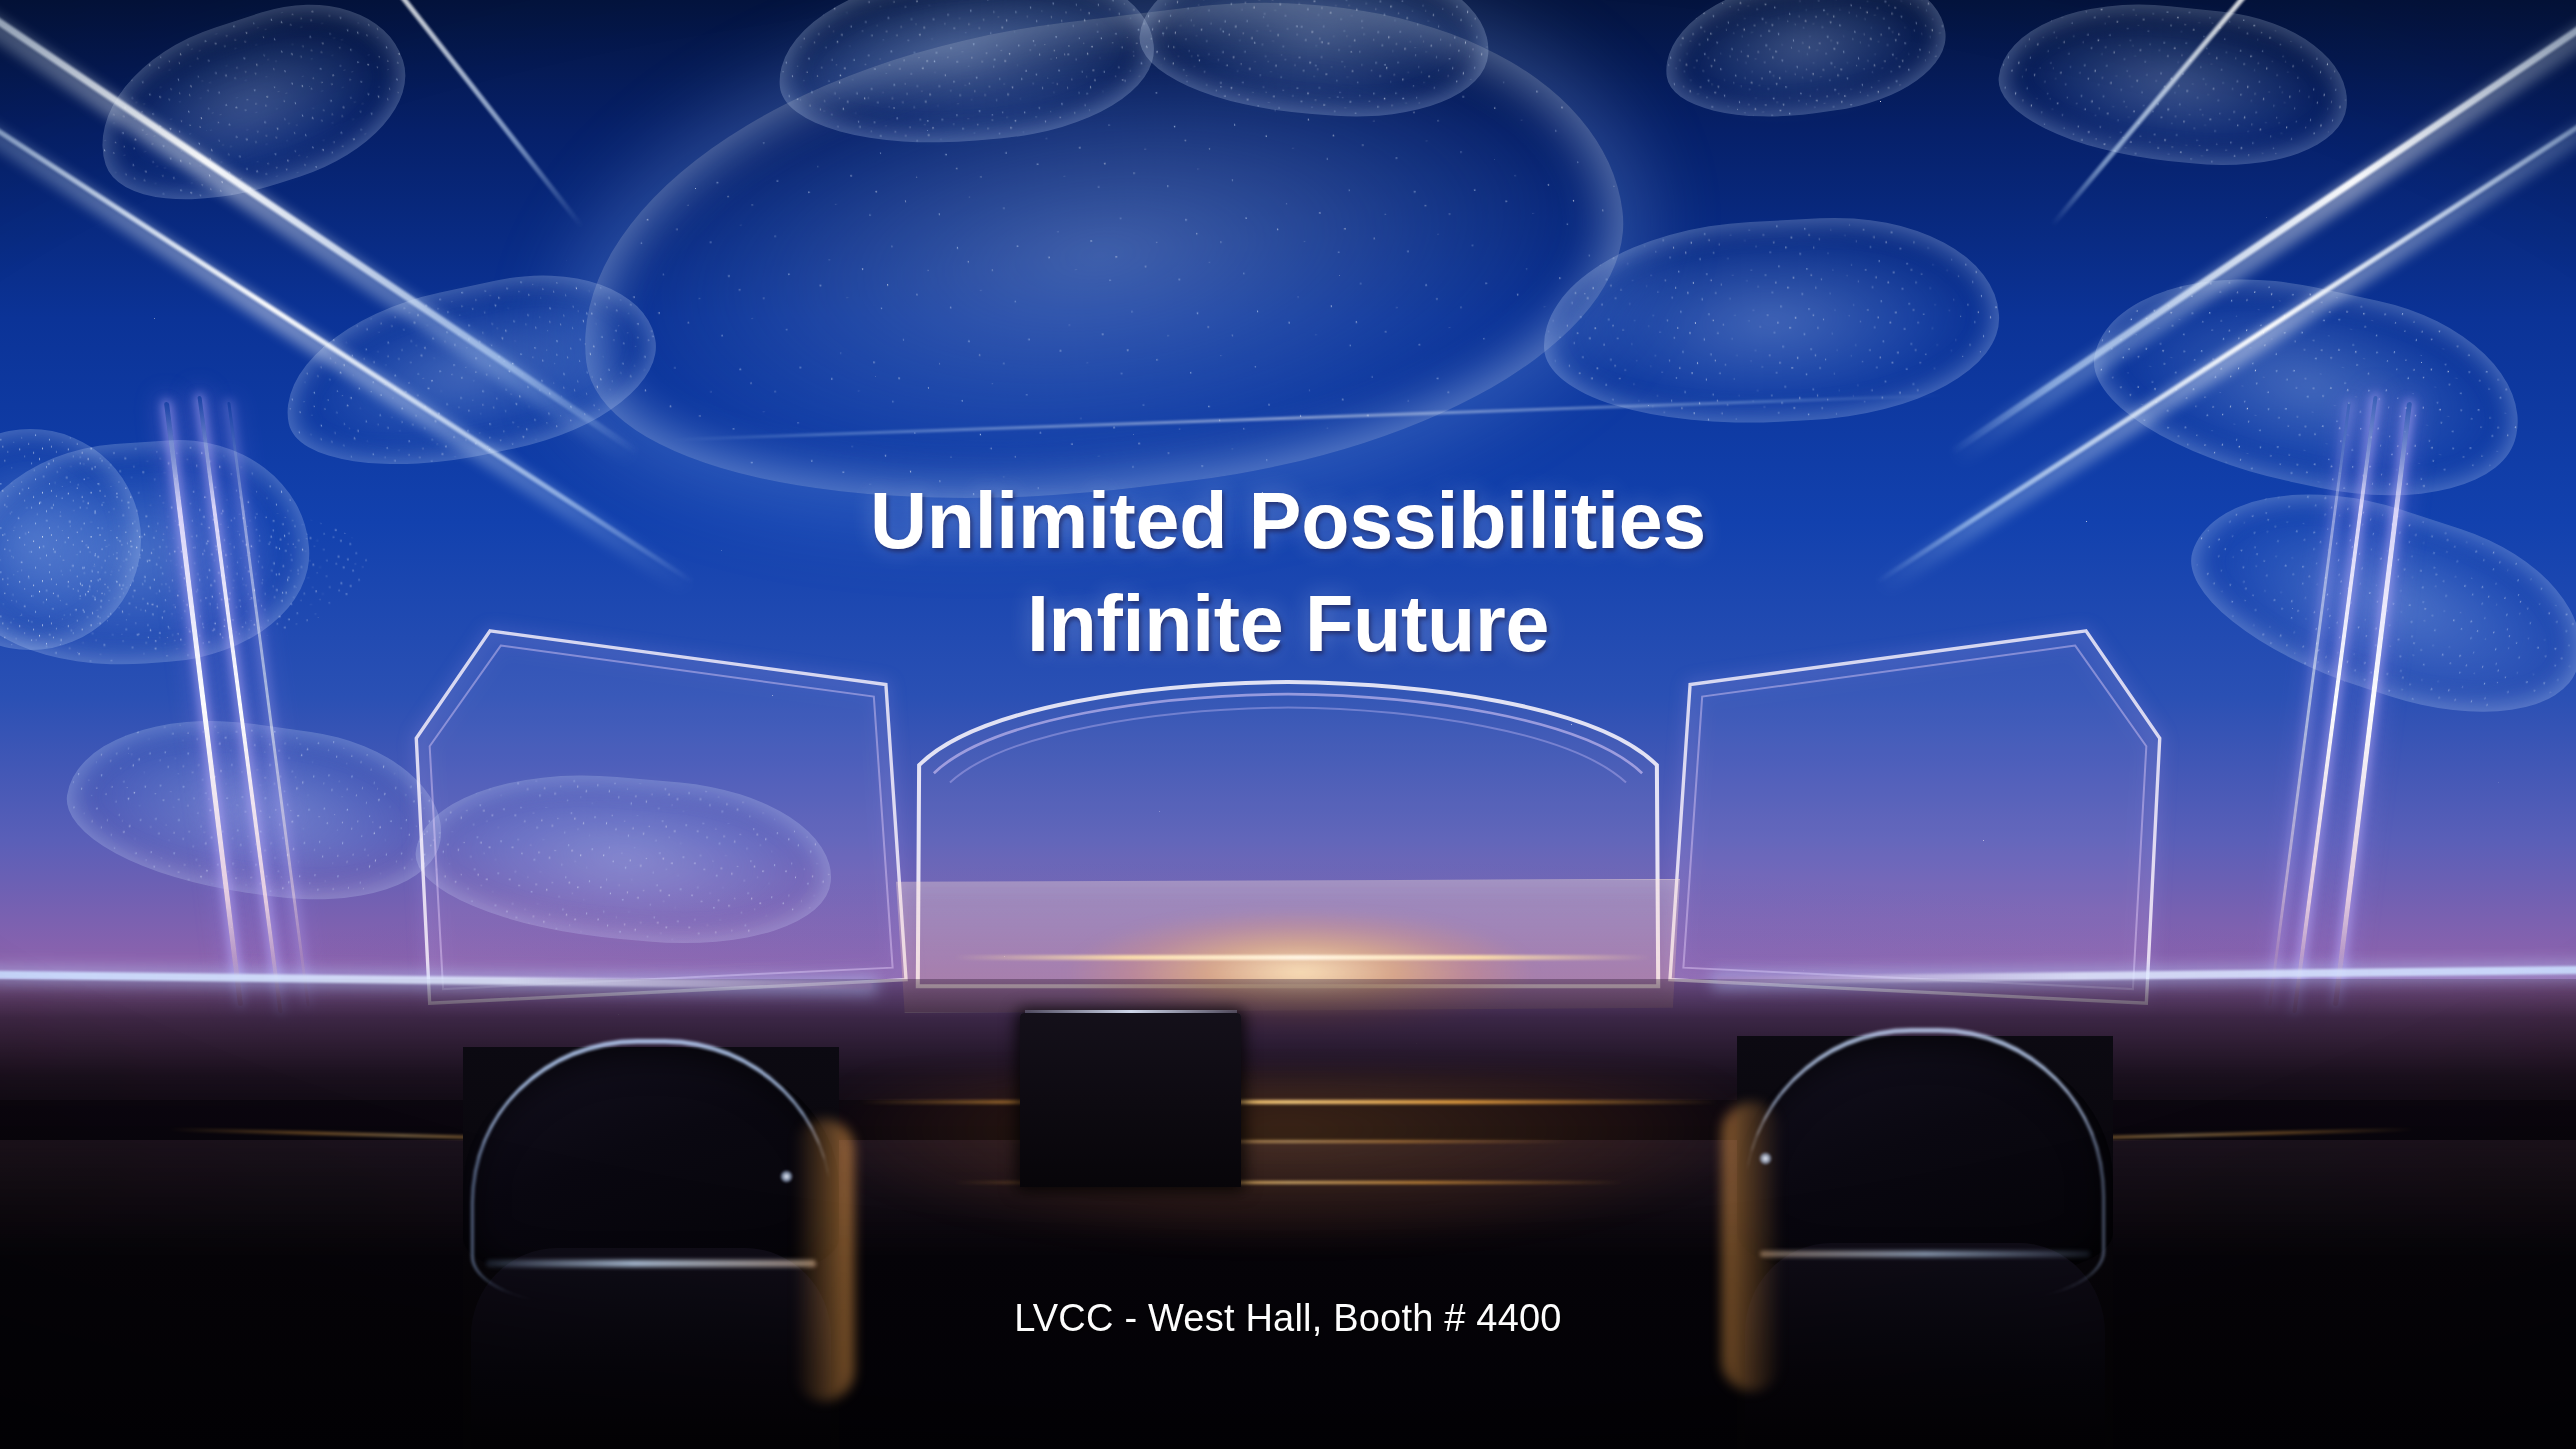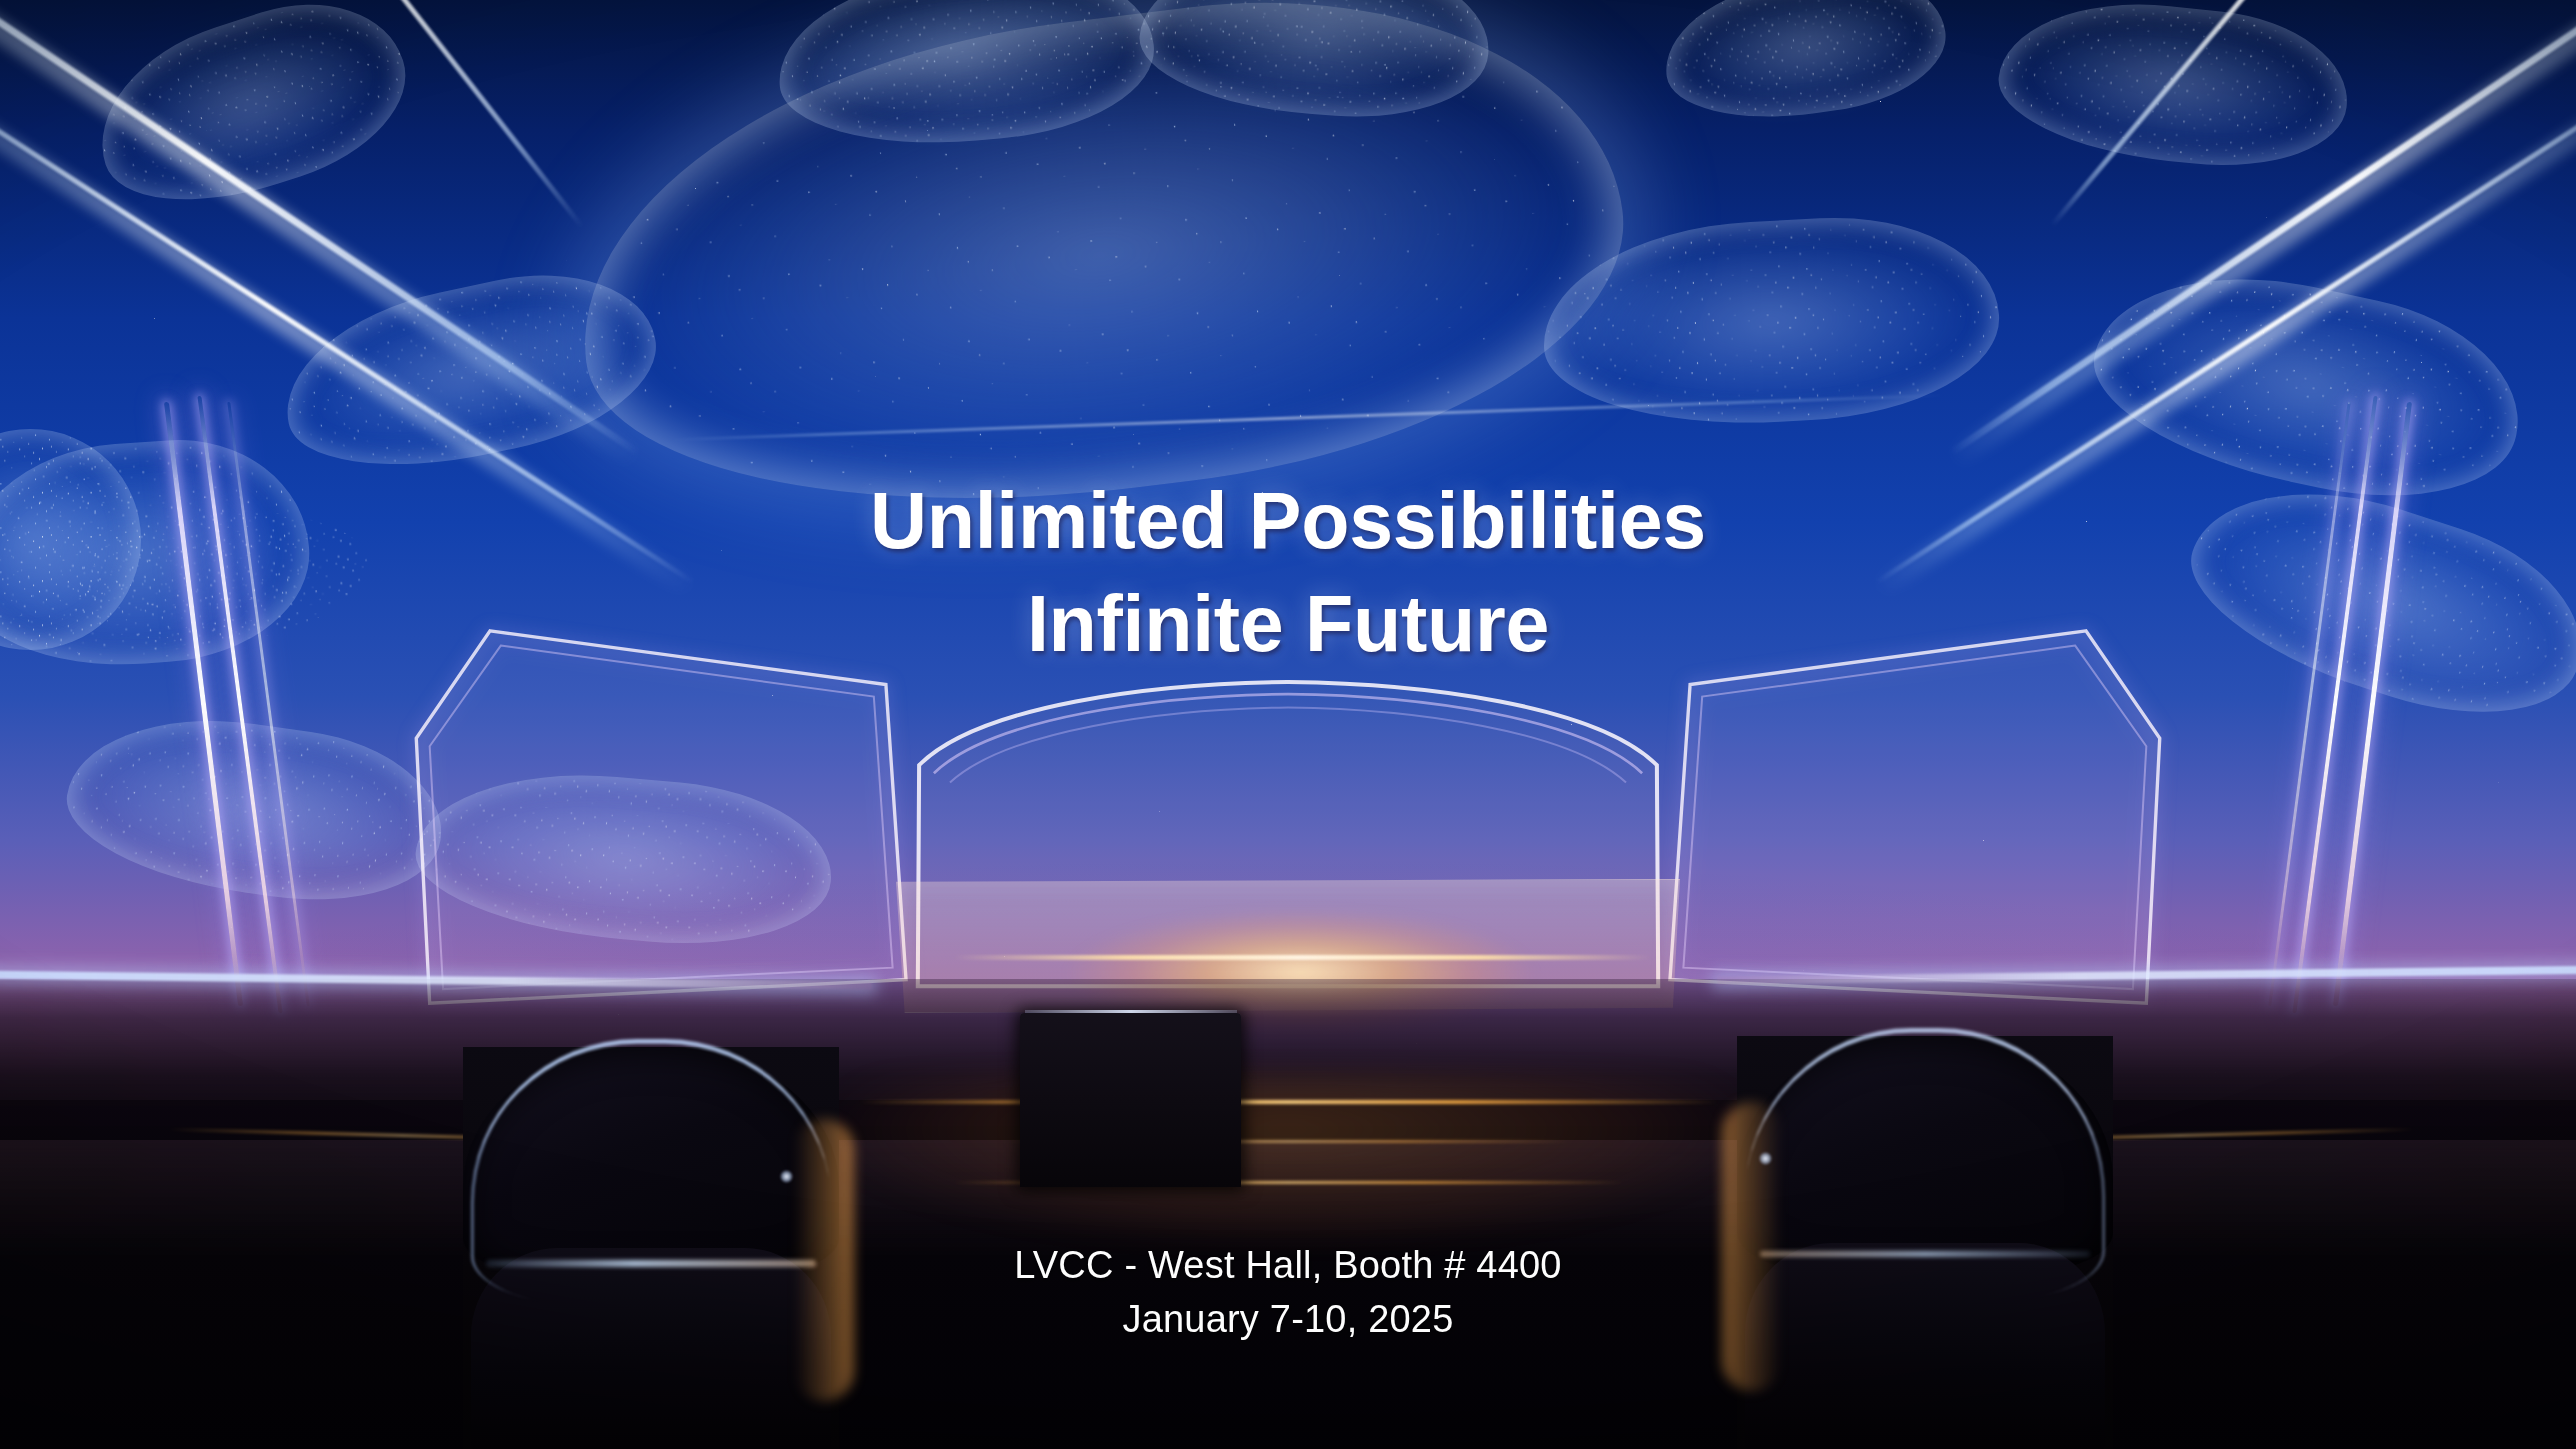--- a/index.html
+++ b/index.html
@@ -449,21 +449,21 @@
   }
   #auo-logo{ display:block; }
   #logo-divider{
     width:3.4px; height:62px;
     background:#fdfdff;
     border-radius:0.7px;
   }
   #ces-logo{ display:flex; align-items:flex-start; }
 
   #event-info{
-    position:absolute; left:0; top:1239px; width:2576px;
+    position:absolute; left:0; top:1292px; width:2576px;
     text-align:center; color:#fdfdfd;
     font-size:38px; font-weight:400; line-height:1.42;
     letter-spacing:0.2px;
     text-shadow:0 1.3px 6.7px rgba(0,0,0,.85);
     z-index:45;
   }
   #event-info span{ display:block; }
 </style>
 </head>
 <body>
@@ -658,17 +658,16 @@
   <div class="vignette"></div>
 
   <div id="headline">
     <span class="hl-line">Unlimited Possibilities</span>
     <span class="hl-line">Infinite Future</span>
   </div>
 
 
   <div id="event-info">
     <span>LVCC - West Hall, Booth # 4400</span>
-    <span>January 7-10, 2025</span>
   </div>
 
 </div>
 
 
 </body></html>

